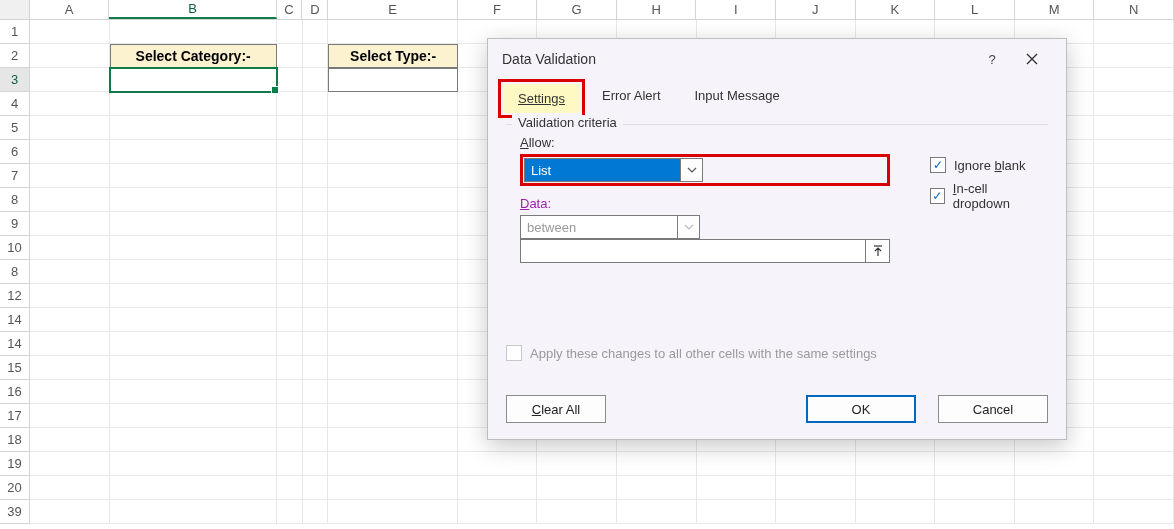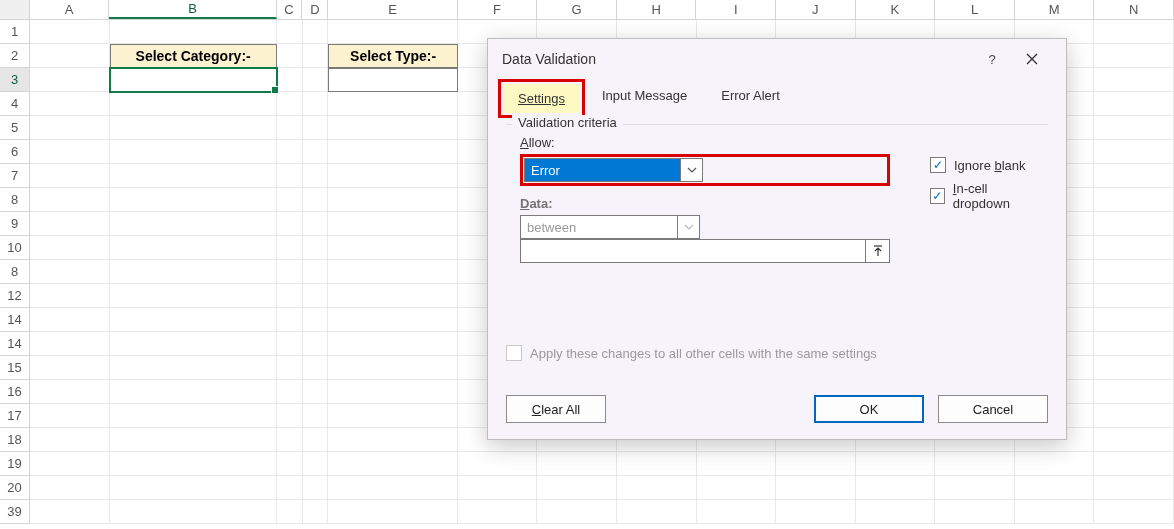--- a/index.html
+++ b/index.html
@@ -43,42 +43,42 @@
   .tab { padding:8px 16px; font-size:13px; color:#333; border:1px solid transparent; position:relative; }
   .tab.active { background:#fef9c3;text-decoration:underline;}
   .tab-hl { border:3px solid #d80000; padding:2px; display:inline-block; }
   .tab-hl .tab { padding:6px 14px; }
 
   .panel { background:#f6f3fa; padding:6px 18px 16px 18px; }
   .fieldset { border-top:1px solid #ddd; padding:10px 8px 4px 14px; margin-bottom:8px; position:relative; }
   .fieldset .fslegend { position:absolute; top:-10px; left:6px; background:#f6f3fa; padding:0 6px; font-size:13px; }
   .form-col { display:flex; flex-direction:column; }
   .lbl { font-size:13px; color:#333; margin-bottom:4px; }
-  .lbl.disabled { color:#737373;font-weight:bold; }
+  .lbl.disabled { color:#a21caf; }
   .underline { text-decoration: underline; }
 
   .select-wrap { display:flex; width:180px; }
   .select-val { flex:1; border:1px solid #7a7a7a; background:#0078d4; color:#fff; padding:3px 6px; font-size:13px; height:24px; display:flex; align-items:center; }
   .select-val.disabled { background:#fff; color:#9a9a9a; }
   .select-btn { width:22px; border:1px solid #7a7a7a; border-left:0; background:#fdfdfd; display:flex; align-items:center; justify-content:center; }
   .select-hl { border:3px solid #d80000; padding:1px; display:inline-flex; }
 
   .chk { display:flex; align-items:center; gap:8px; font-size:13px; color:#333; margin-bottom:8px; }
   .chk .box { width:16px; height:16px; border:1px solid #7a7a7a; background:#fff; display:flex; align-items:center; justify-content:center; color:#0067c0; font-size:12px; line-height:1; }
   .chk.disabled { color:#9a9a9a; }
   .chk.disabled .box { border-color:#c8c8c8; color:transparent; }
 
   .src-input-row { display:flex; width:370px; }
   .src-input { flex:1; border:1px solid #7a7a7a; height:24px; background:#fff; padding:2px 6px; }
   .src-btn { width:24px; border:1px solid #7a7a7a; border-left:0; background:#fff; display:flex; align-items:center; justify-content:center; }
 
   .dlg-buttons { display:flex; justify-content:space-between; align-items:center; padding:10px 18px 16px 18px; }
   .btn { min-width:100px; height:28px; border:1px solid #8a8a8a; background:#fdfdfd; font-size:13px; color:#222; display:flex; align-items:center; justify-content:center; padding:0 16px; }
   .btn.primary { border:1px solid #0067c0; box-shadow:0 0 0 1px #0067c0 inset; }
-  .right-btns { display:flex; gap:14px; }
+  .right-btns { display:flex; gap:22px; }
 
   svg { display:block; }
 </style>
 </head>
 <body>
 
 <div class="sheet">
   <div class="col-headers">
     <div class="corner"></div>
     <div class="col-head col-A">A</div>
@@ -473,34 +473,34 @@
       <svg width="14" height="14" viewBox="0 0 14 14">
           <path d="M2 2 L12 12 M12 2 L2 12" stroke="#333" stroke-width="1.4"></path>
         </svg>
     </div>
   </div>
 
   <div class="tabs">
     <span class="tab-hl">
       <div class="tab active">Settings</div>
     </span>
+    <div class="tab">Error Alert</div>
     <div class="tab">Input Message</div>
-    <div class="tab">Error Alert</div>
   </div>
 
   <div class="panel">
     <div class="fieldset">
       <div class="fslegend">Validation criteria</div>
 
       <div style="display:flex; gap:40px; align-items:flex-start;">
         <div class="form-col">
           <div class="lbl"><span class="underline">A</span><span></span>llow:</div>
           <span class="select-hl">
             <div class="select-wrap" style="width:157px">
-              <div class="select-val">Error</div>
+              <div class="select-val">List</div>
             </div>
             <div class="select-btn">
               <svg width="10" height="6" viewBox="0 0 10 6">
                   <path d="M1 1 L5 5 L9 1" stroke="#555" fill="none" stroke-width="1.2"></path>
                 </svg>
             </div>
           </span>
 
           <div class="lbl disabled" style="margin-top:10px"><span class="underline">D</span>ata:</div>
           <div class="select-wrap">

